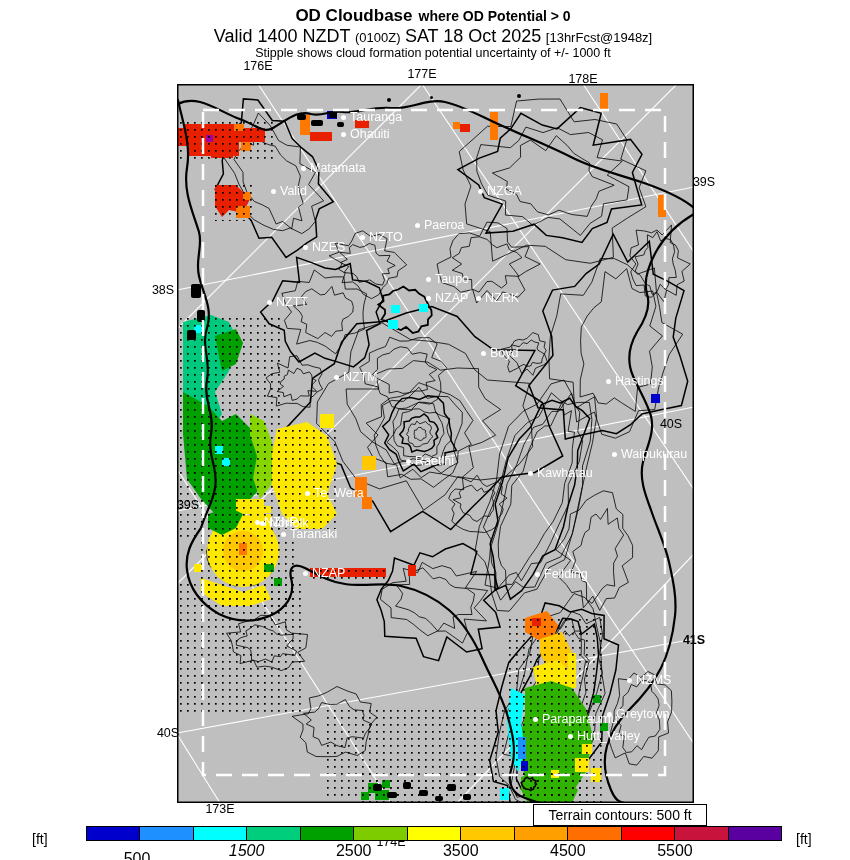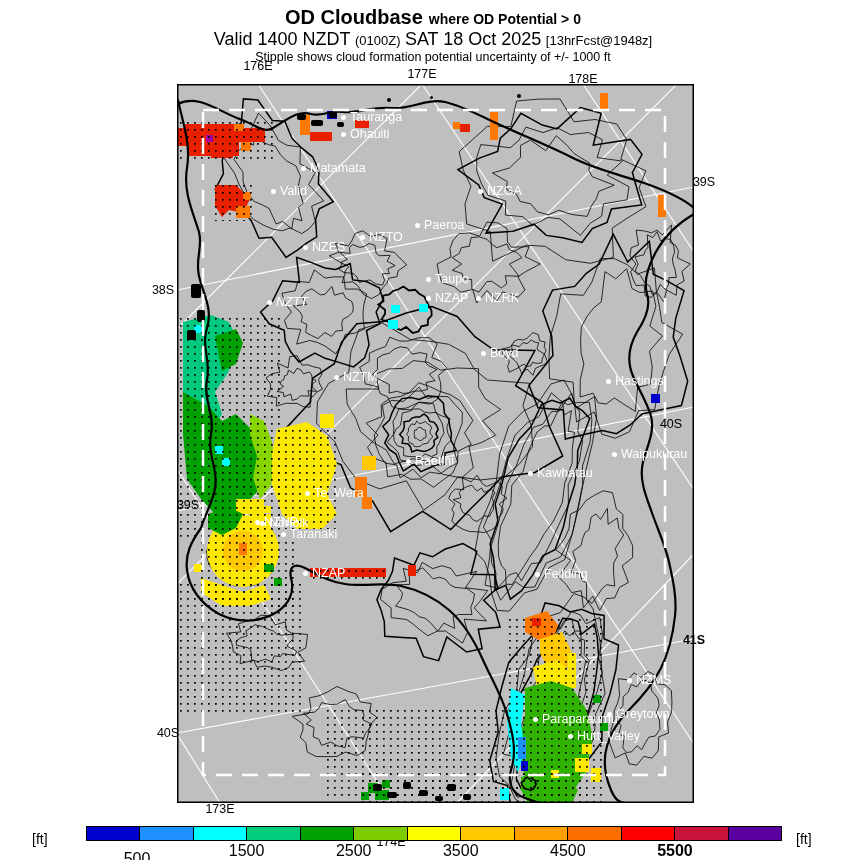--- a/index.html
+++ b/index.html
@@ -1,20 +1,20 @@
 <!DOCTYPE html>
 <html><head>
 <meta charset="utf-8">
 <style>
   html,body{margin:0;padding:0;background:#fff;}
   #canvas{position:relative;width:850px;height:860px;background:#fff;overflow:hidden;
           font-family:"Liberation Sans","DejaVu Sans",sans-serif;}
   
   .titleblock{position:absolute;left:0;top:6px;width:866px;text-align:center;line-height:1.15;color:#000;}
-  .t-main{font-size:20px;font-weight:bold;}
+  .t-main{font-size:17px;font-weight:bold;}
   .t-qual{font-size:14px;font-weight:bold;margin-left:6px;}
   .t-valid{font-size:18px;}
   .t-small{font-size:13px;}
   .t-sub{font-size:12.5px;}
   
   #map{position:absolute;left:177px;top:84px;width:517px;height:719px;background:#bfbfbf;}
   #map svg{position:absolute;left:0;top:0;}
   .loc{position:absolute;color:#fff;font-size:12.5px;white-space:nowrap;transform:translate(0,-50%);}
   .loc .dot{display:inline-block;width:5px;height:5px;border-radius:50%;background:#fff;margin-right:4px;vertical-align:middle;}
   .lltick{position:absolute;color:#000;font-size:12.5px;transform:translate(-50%,-50%);white-space:nowrap;}
@@ -247,21 +247,21 @@
         <div class="loc" style="left: 164px; top: 50px;"><span class="dot"></span><span>Ohauiti</span></div>
         <div class="loc" style="left: 124px; top: 84px;"><span class="dot"></span><span>Matamata</span></div>
         <div class="loc" style="left: 94px; top: 107px;"><span class="dot"></span><span>Valid</span></div>
         <div class="loc" style="left: 301px; top: 107px;"><span class="dot"></span><span>NZGA</span></div>
         <div class="loc" style="left: 238px; top: 141px;"><span class="dot"></span><span>Paeroa</span></div>
         <div class="loc" style="left: 183px; top: 153px;"><span class="dot"></span><span>NZTO</span></div>
         <div class="loc" style="left: 126px; top: 163px;"><span class="dot"></span><span>NZES</span></div>
         <div class="loc" style="left: 249px; top: 195px;"><span class="dot"></span><span>Taupo</span></div>
         <div class="loc" style="left: 249px; top: 214px;"><span class="dot"></span><span>NZAP</span></div>
         <div class="loc" style="left: 299px; top: 214px;"><span class="dot"></span><span>NZRK</span></div>
-        <div class="loc" style="left: 90px; top: 218px; font-style: italic;"><span class="dot"></span><span>NZTT</span></div>
+        <div class="loc" style="left: 90px; top: 218px;"><span class="dot"></span><span>NZTT</span></div>
         <div class="loc" style="left: 304px; top: 269px;"><span class="dot"></span><span>Boyd</span></div>
         <div class="loc" style="left: 157px; top: 293px;"><span class="dot"></span><span>NZTM</span></div>
         <div class="loc" style="left: 429px; top: 297px; text-align: right;"><span class="dot"></span><span>Hastings</span></div>
         <div class="loc" style="left: 435px; top: 370px;"><span class="dot"></span><span>Waipukurau</span></div>
         <div class="loc" style="left: 229px; top: 377px;"><span class="dot"></span><span>Raetihi</span></div>
         <div class="loc" style="left: 351px; top: 389px;"><span class="dot"></span><span>Kawhatau</span></div>
         <div class="loc" style="left: 128px; top: 409px;"><span class="dot"></span><span>Te_Wera</span></div>
         <div class="loc" style="left: 78px; top: 438px;"><span class="dot"></span><span>NZNP</span></div>
         <div class="loc" style="left: 83px; top: 439px;"><span class="dot"></span><span>Norfolk</span></div>
         <div class="loc" style="left: 104px; top: 450px;"><span class="dot"></span><span>Taranaki</span></div>
@@ -281,40 +281,41 @@
       <span class="lltick" style="left: 220px; top: 809px;">173E</span>
       <span class="lltick" style="left: 391px; top: 808px; margin-top: 34px;">174E</span>
       <span class="lltick" style="left: 163px; top: 290px;">38S</span>
       <span class="lltick" style="left: 188px; top: 505px;">39S</span>
       <span class="lltick" style="left: 168px; top: 733px;">40S</span>
       <span class="lltick" style="left: 704px; top: 182px;">39S</span>
       <span class="lltick" style="left: 671px; top: 424px;">40S</span>
       <span class="lltick" style="left: 694px; top: 640px; font-weight: bold;">41S</span>
     </div>
 
+<div id="terrainNote">Terrain contours: 500 ft</div>
 
 <div id="cbar">
       <div class="seg" style="background: rgb(0, 0, 205);"></div>
       <div class="seg" style="background: rgb(30, 144, 255);"></div>
       <div class="seg" style="background: rgb(0, 255, 255);"></div>
       <div class="seg" style="background: rgb(0, 206, 124);"></div>
       <div class="seg" style="background: rgb(0, 160, 0);"></div>
       <div class="seg" style="background: rgb(125, 204, 0);"></div>
       <div class="seg" style="background: rgb(255, 255, 0);"></div>
       <div class="seg" style="background: rgb(255, 200, 0);"></div>
       <div class="seg" style="background: rgb(255, 160, 0);"></div>
       <div class="seg" style="background: rgb(255, 110, 0);"></div>
       <div class="seg" style="background: rgb(255, 0, 0);"></div>
       <div class="seg" style="background: rgb(200, 20, 60);"></div>
       <div class="seg" style="background: rgb(90, 0, 160);"></div>
     </div>
 <div id="cbarLabels">
       <span class="cbarlabel" style="left: 137px; margin-top: 8px;">500</span>
-      <span class="cbarlabel" style="left: 246.615px;">1500</span>
+      <span class="cbarlabel" style="left: 246.615px; font-style: italic;">1500</span>
       <span class="cbarlabel" style="left: 353.692px;">2500</span>
       <span class="cbarlabel" style="left: 460.769px;">3500</span>
       <span class="cbarlabel" style="left: 567.846px;">4500</span>
-      <span class="cbarlabel" style="left: 674.923px; font-weight: bold;">5500</span>
+      <span class="cbarlabel" style="left: 674.923px;">5500</span>
     </div>
 <span class="ftunit" style="left:32px;">[ft]</span>
 <span class="ftunit" style="left:796px;">[ft]</span>
 
 </div>
 
 </body></html>

